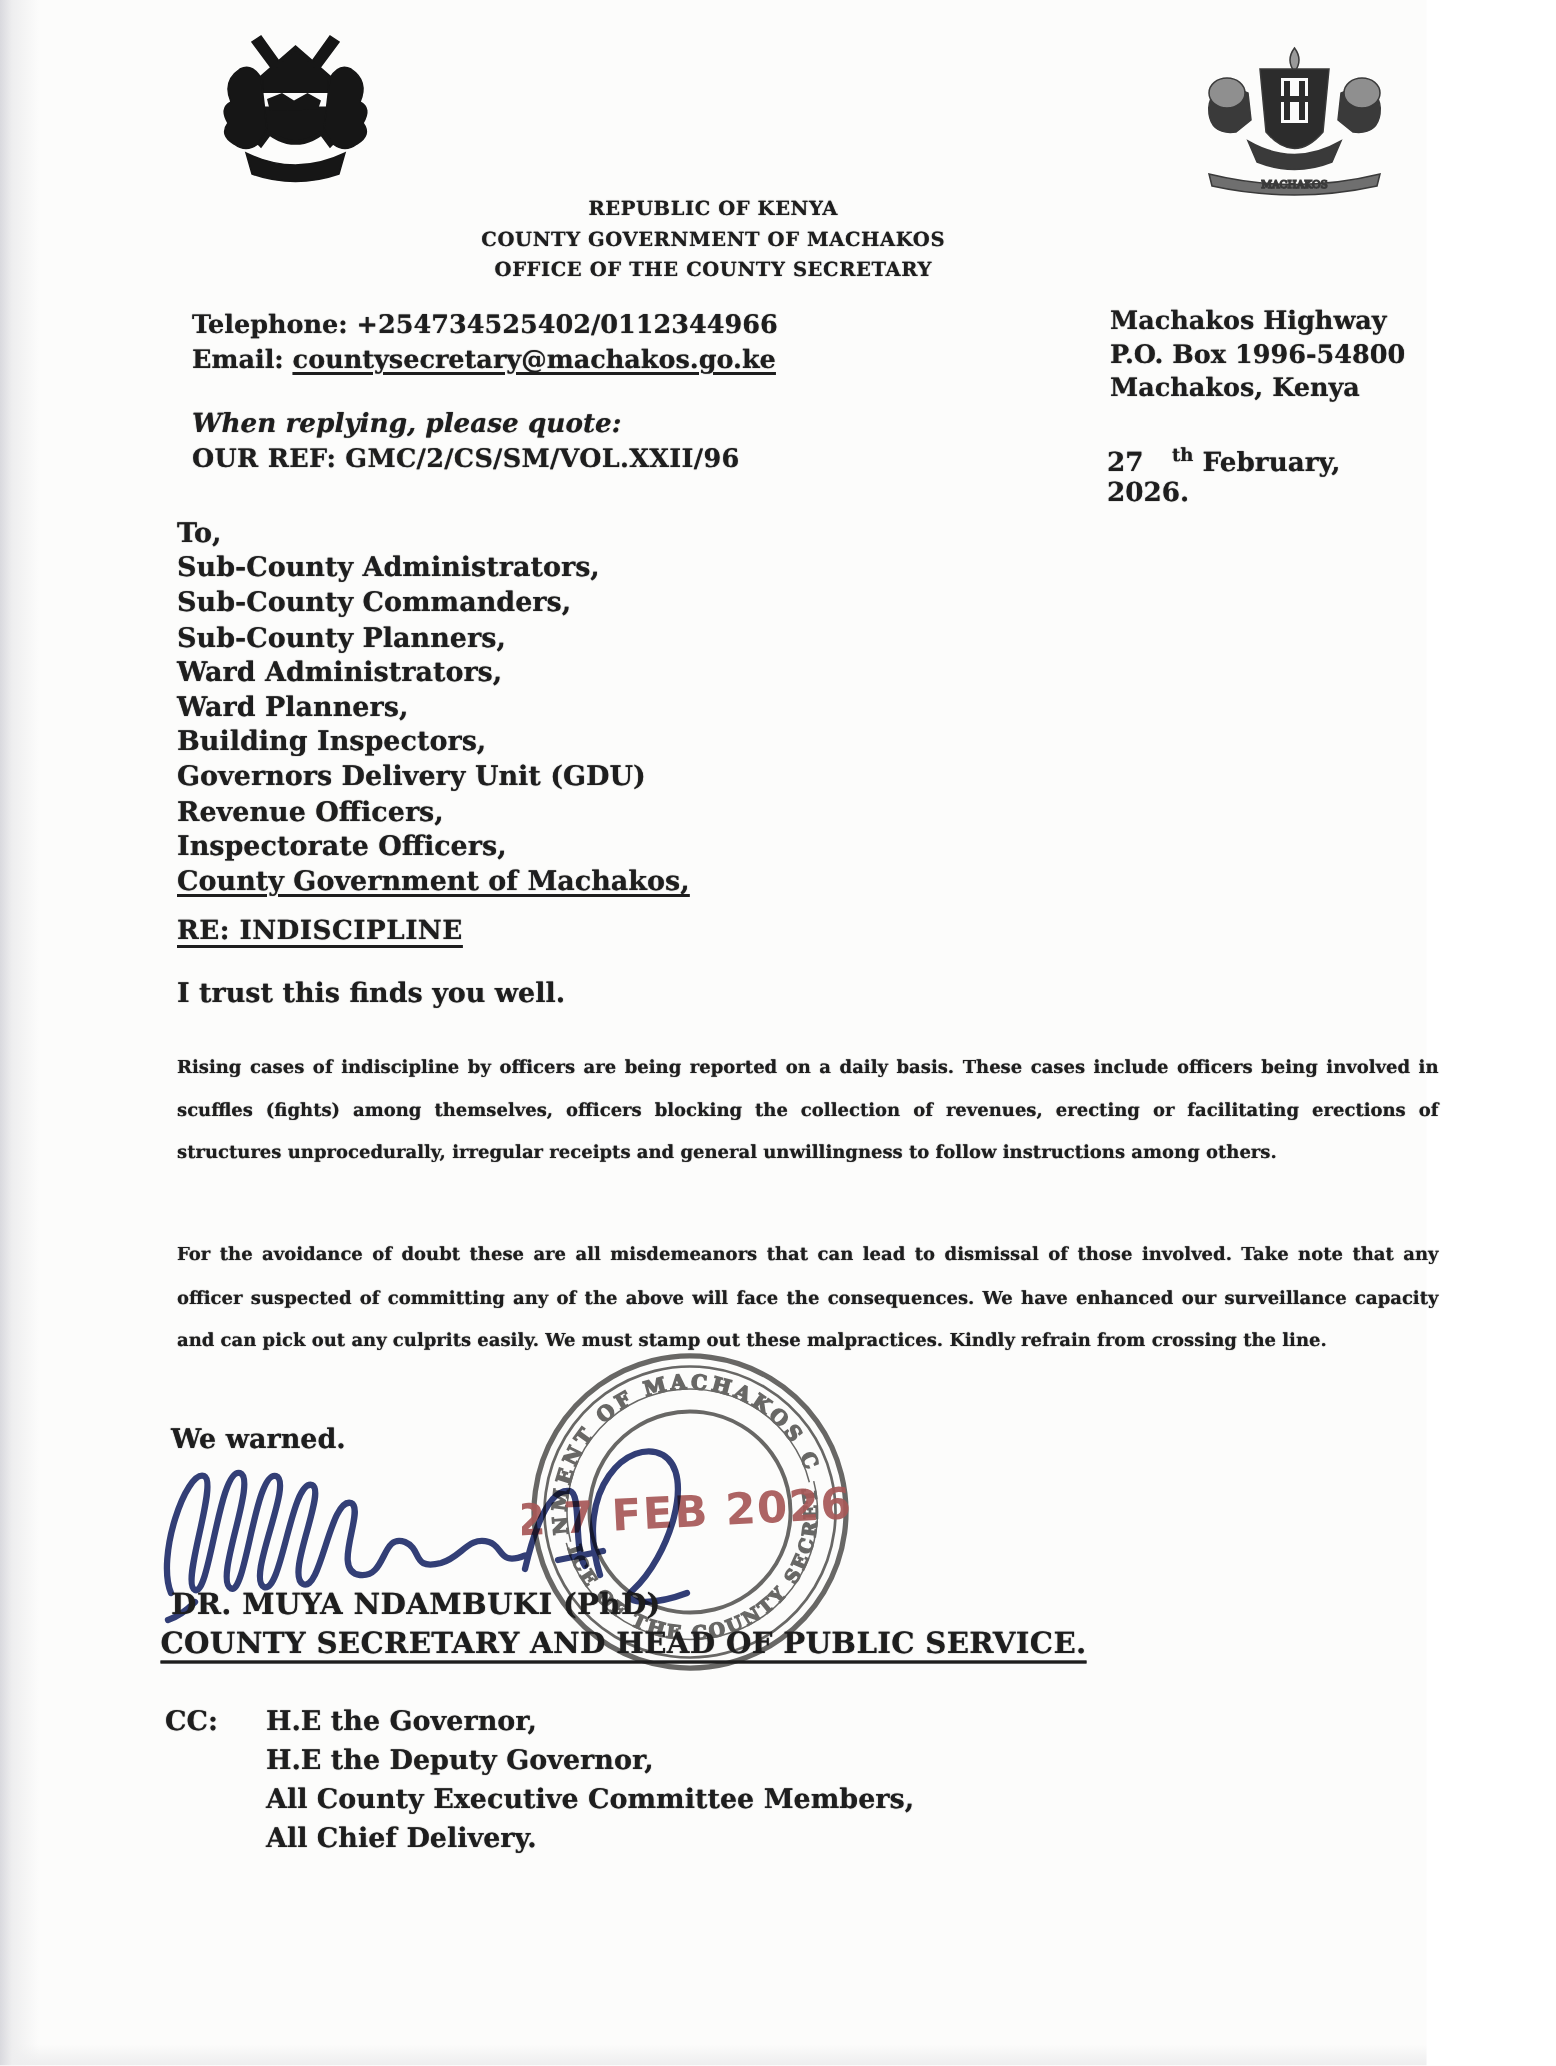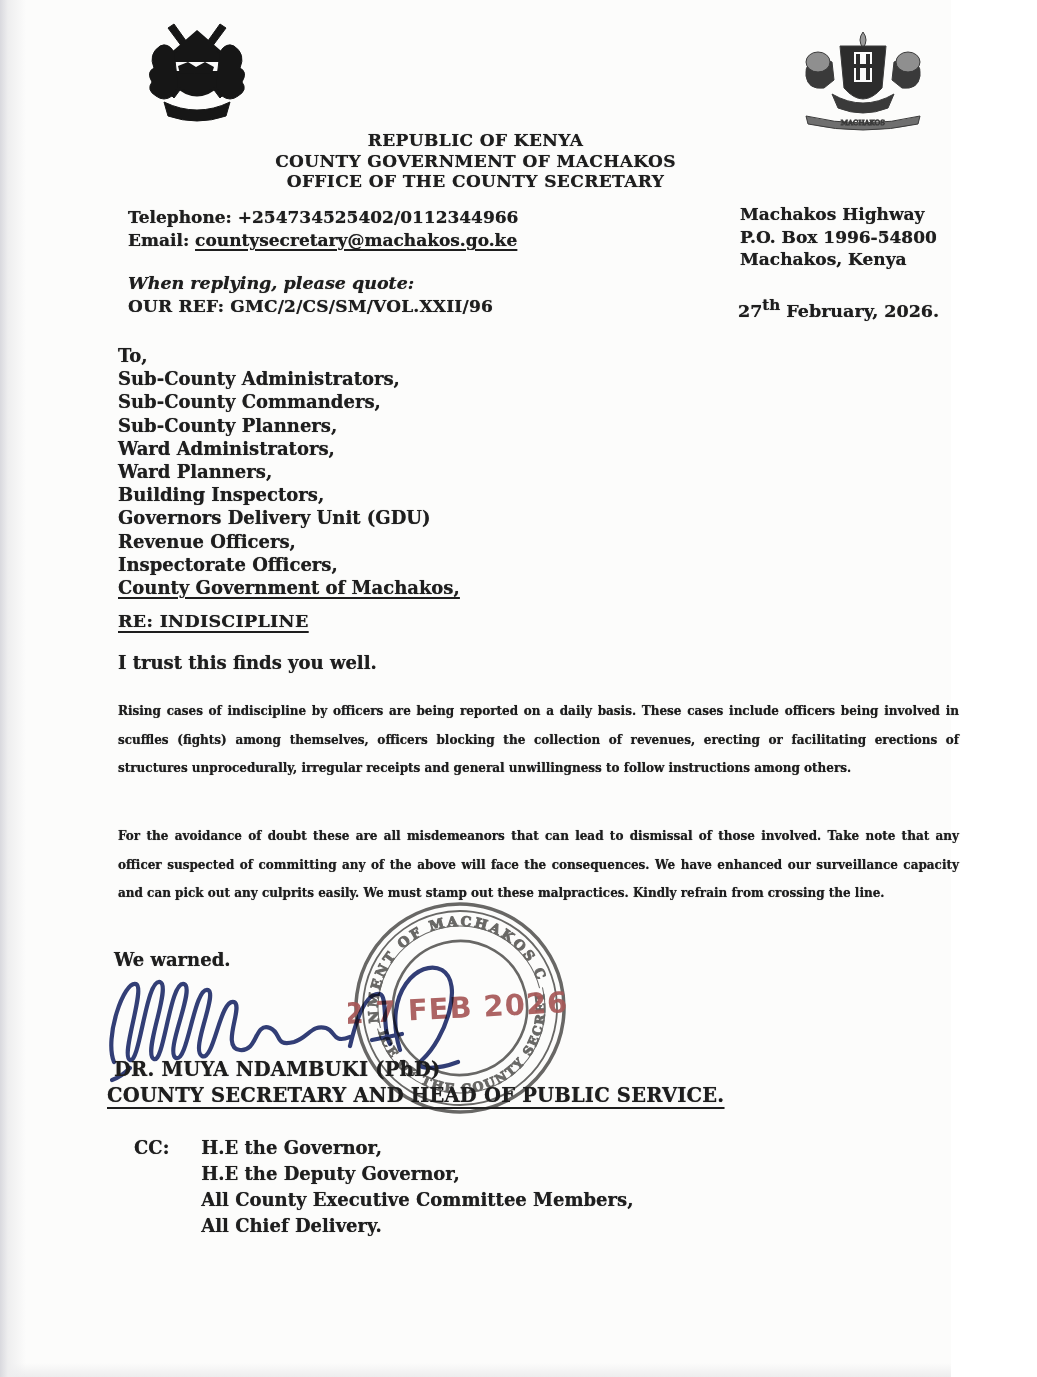--- a/index.html
+++ b/index.html
@@ -15,47 +15,47 @@
     background:
       linear-gradient(90deg, #d9d9de 0px, #eeeeef 8px, rgba(255,255,255,0) 26px),
       linear-gradient(0deg, rgba(210,210,214,.35) 0px, rgba(255,255,255,0) 14px),
       #fcfcfb;
   }
   .ink{ text-shadow:0 0 .7px rgba(20,20,20,.75); font-weight:700; }
   .abs{ position:absolute; }
 
   .hdr-center{
     left:0; right:0; top:130px; text-align:center;
-    font-size:17px; line-height:20.5px; letter-spacing:.4px;
+    font-size:13px; line-height:20.5px; letter-spacing:.4px;
   }
   .contact{ left:128px; top:206px; font-size:17px; line-height:23px; }
   .contact .em{ text-decoration:underline; text-decoration-thickness:1.5px; text-underline-offset:3px;}
   .addr{ left:740px; top:203px; font-size:17px; line-height:22.5px; }
   .quote{ left:128px; top:273px; font-size:17.5px; font-style:italic; }
   .ref{ left:128px; top:296px; font-size:17px; letter-spacing:.2px; }
   .dateline{ left:738px; top:296px; font-size:17.5px; }
-  .dateline sup{ font-size:15px; }
+  .dateline sup{ font-size:12px;margin-left:19px; }
 
   .recips{ left:118px; top:344px; font-size:18px; line-height:23.2px; }
   .recips .last{ text-decoration:underline; text-decoration-thickness:1.6px; text-underline-offset:3px; }
 
   .subject{ left:118px; top:611px; font-size:17.5px; letter-spacing:.3px;
             text-decoration:underline; text-decoration-thickness:1.8px; text-underline-offset:4px;text-align:center; }
   .greet{ left:118px; top:652px; font-size:18px; }
   .para{ left:118px; top:0; width:841px; font-size:12px; line-height:28.6px;
          text-align:justify; text-justify:inter-word; }
   .p1{ top:697px; }
   .p2{ top:822px; }
   .warned{ left:114px; top:949px; font-size:18px; }
 
   .sig-name{ left:114px; top:1058px; font-size:19.5px; letter-spacing:.2px; }
   .sig-title{ left:107px; top:1084px; font-size:19.5px; letter-spacing:.2px;
               text-decoration:underline; text-decoration-thickness:2px; text-underline-offset:5px; }
 
-  .ccblock{ left:110px; top:1135px; font-size:18px; line-height:26px; display:flex; gap:32px;margin-left:24px; }
+  .ccblock{ left:110px; top:1135px; font-size:18px; line-height:26px; display:flex; gap:32px; }
 
   .stamp-wrap{ left:348px; top:896px; width:224px; height:224px; mix-blend-mode:multiply; opacity:.88; }
   .sig-wrap{ left:100px; top:950px; width:380px; height:145px; mix-blend-mode:multiply; }
   .arms-left{ left:138px; top:10px; width:118px; height:118px; }
   .arms-right{ left:784px; top:24px; width:158px; height:118px; }
   .blurred{ filter:blur(.5px); }
 </style>
 </head>
 <body>
 

